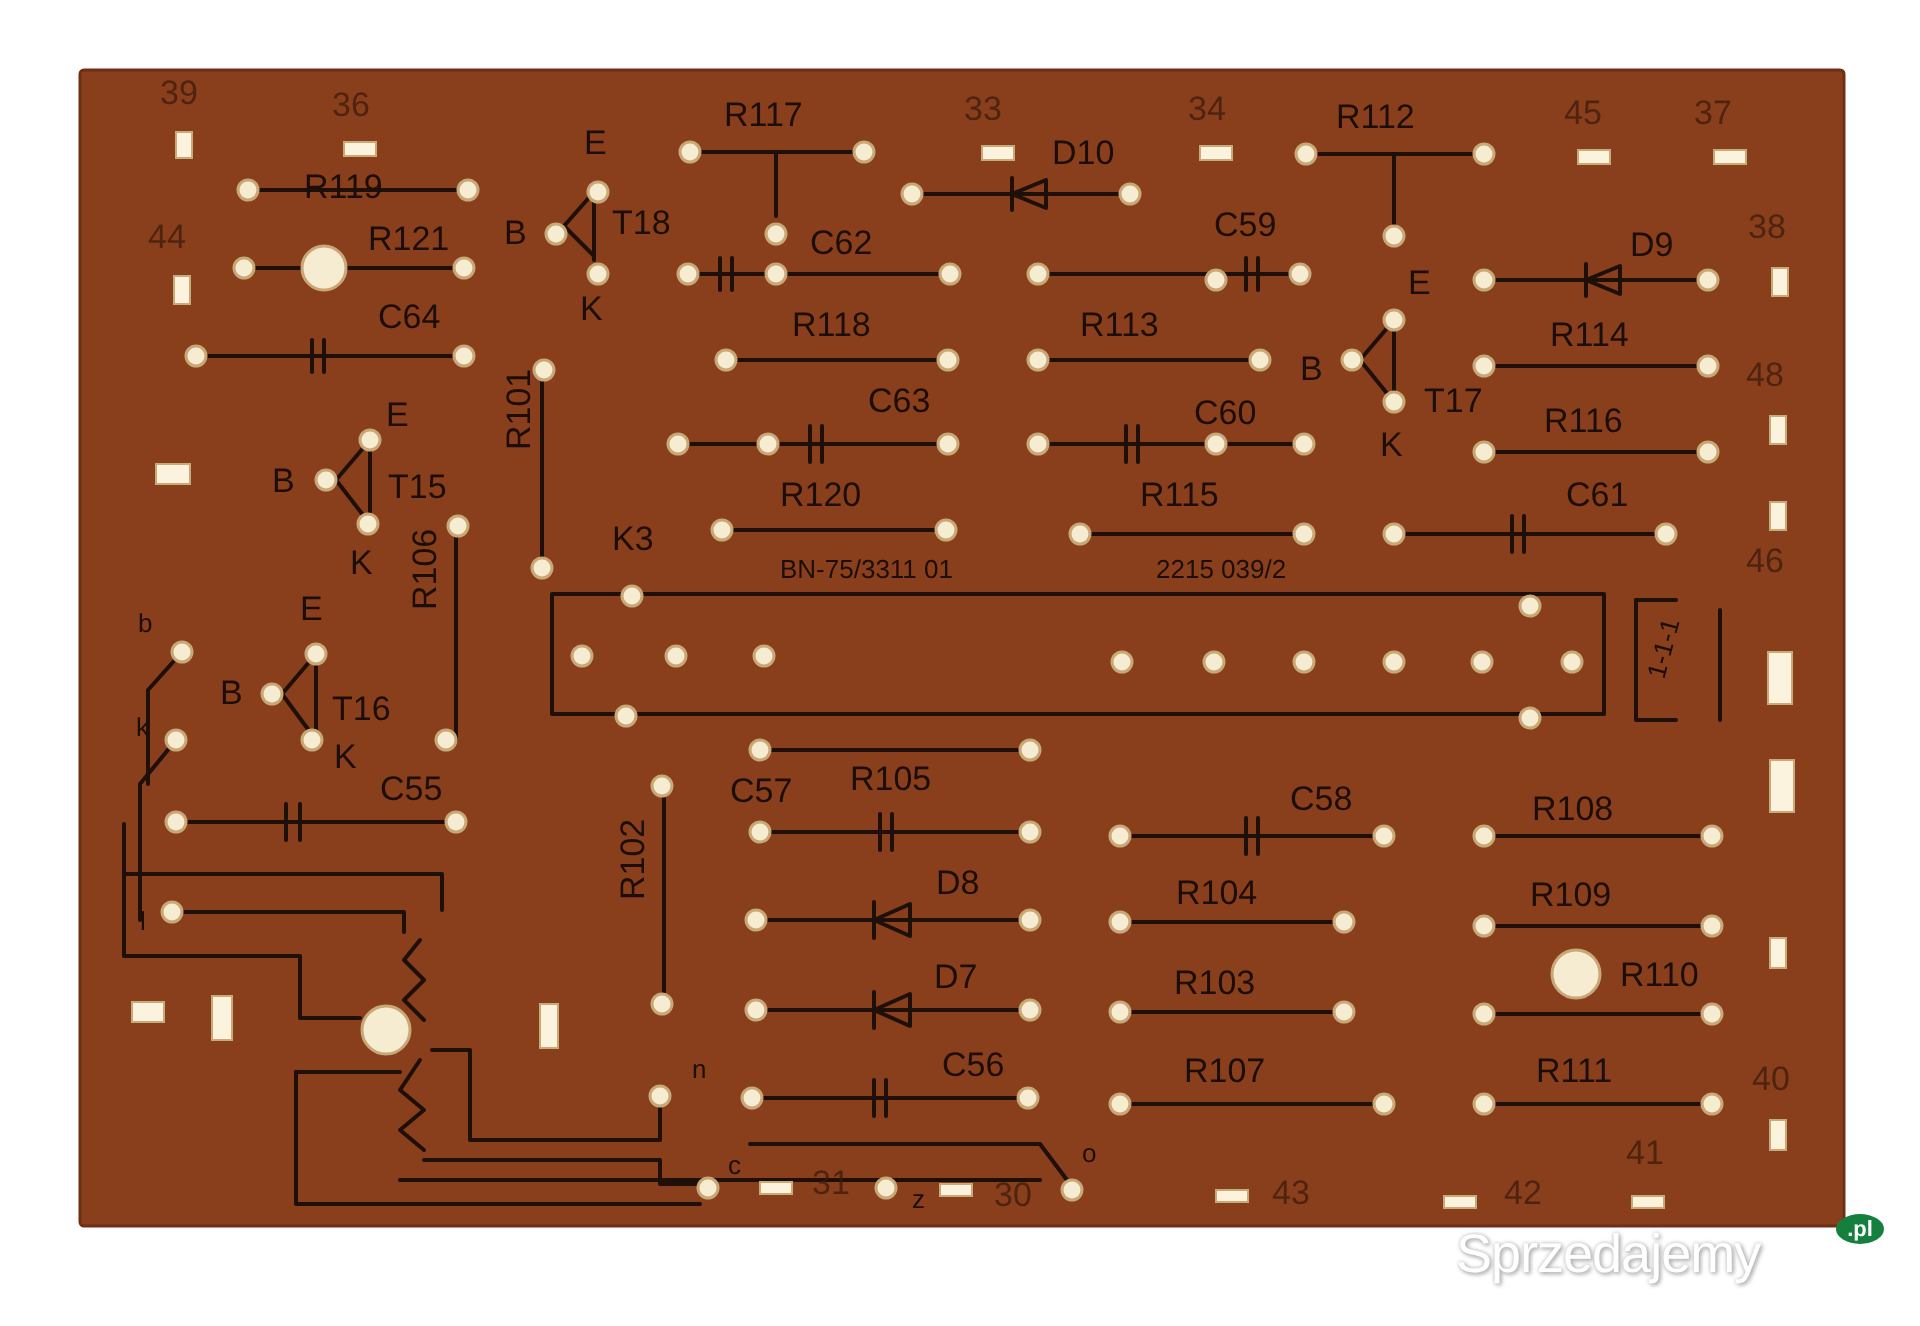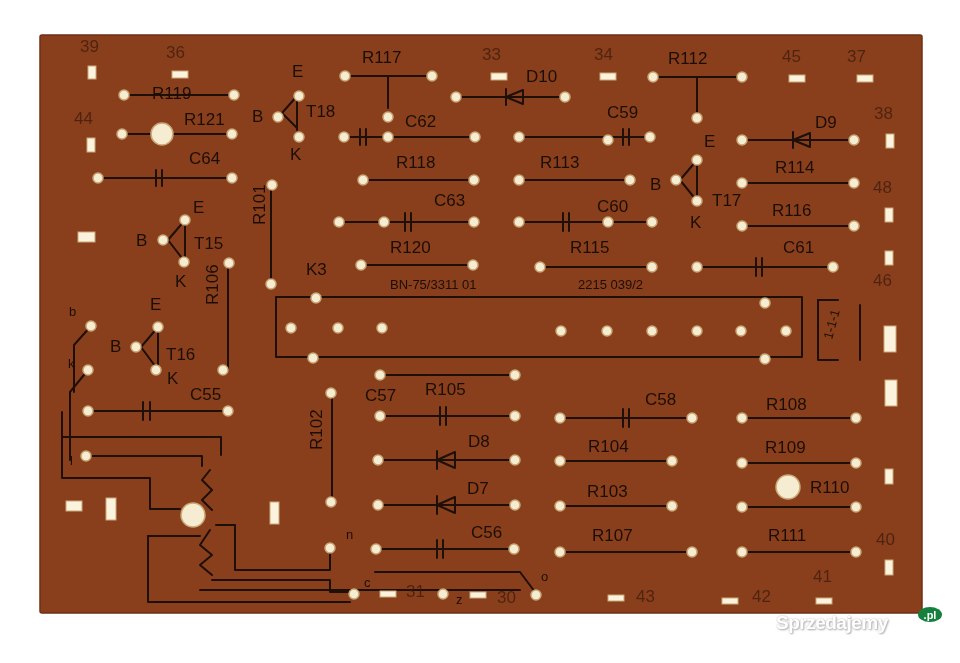--- a/index.html
+++ b/index.html
@@ -6,21 +6,21 @@
   body { width:960px; height:663px; position:relative; overflow:hidden; font-family:"Liberation Sans", sans-serif; }
   #scene { position:absolute; left:0; top:0; width:960px; height:663px; }
   .board { fill:#8a3f1c; }
   .board-edge { fill:none; stroke:#6e3014; stroke-width:1.5; }
   .trace { fill:none; stroke:#1e0f08; stroke-width:2; stroke-linecap:round; stroke-linejoin:round; }
   .hole { fill:#f6ecd1; stroke:#c9a877; stroke-width:1.5; }
   .slot { fill:#fbf3de; stroke:#caa978; stroke-width:1; }
   .label { fill:#1c0e07; font-family:"Liberation Sans", sans-serif; font-size:17px; }
   .label.small { font-size:13px; }
   .label.faint { fill:#3b1a0c; opacity:.75; }
-  .watermark { position:absolute; left:776px; top:612px; font-family:"Liberation Sans", sans-serif; font-weight:bold; font-size:19px; color:#ffffff; text-shadow:0 0 2px #bbb, 1px 1px 2px #aaa; letter-spacing:-0.5px; }
+  .watermark { position:absolute; left:728px; top:612px; font-family:"Liberation Sans", sans-serif; font-weight:normal; font-size:27px; color:#ffffff; text-shadow:0 0 2px #bbb, 1px 1px 2px #aaa; letter-spacing:-0.5px; }
   .wm-badge { position:absolute; left:918px; top:607px; width:24px; height:15px; border-radius:50%; background:#15803d; color:#fff; font-size:11px; font-weight:bold; display:flex; align-items:center; justify-content:center; font-family:"Liberation Sans", sans-serif; }
 </style>
 </head>
 <body>
 
 <svg id="scene" viewBox="0 0 960 663" xmlns="http://www.w3.org/2000/svg">
 
   <rect class="board" x="40" y="35" width="882" height="578" rx="2"></rect>
   <rect class="board-edge" x="40" y="35" width="882" height="578" rx="2"></rect>
 

